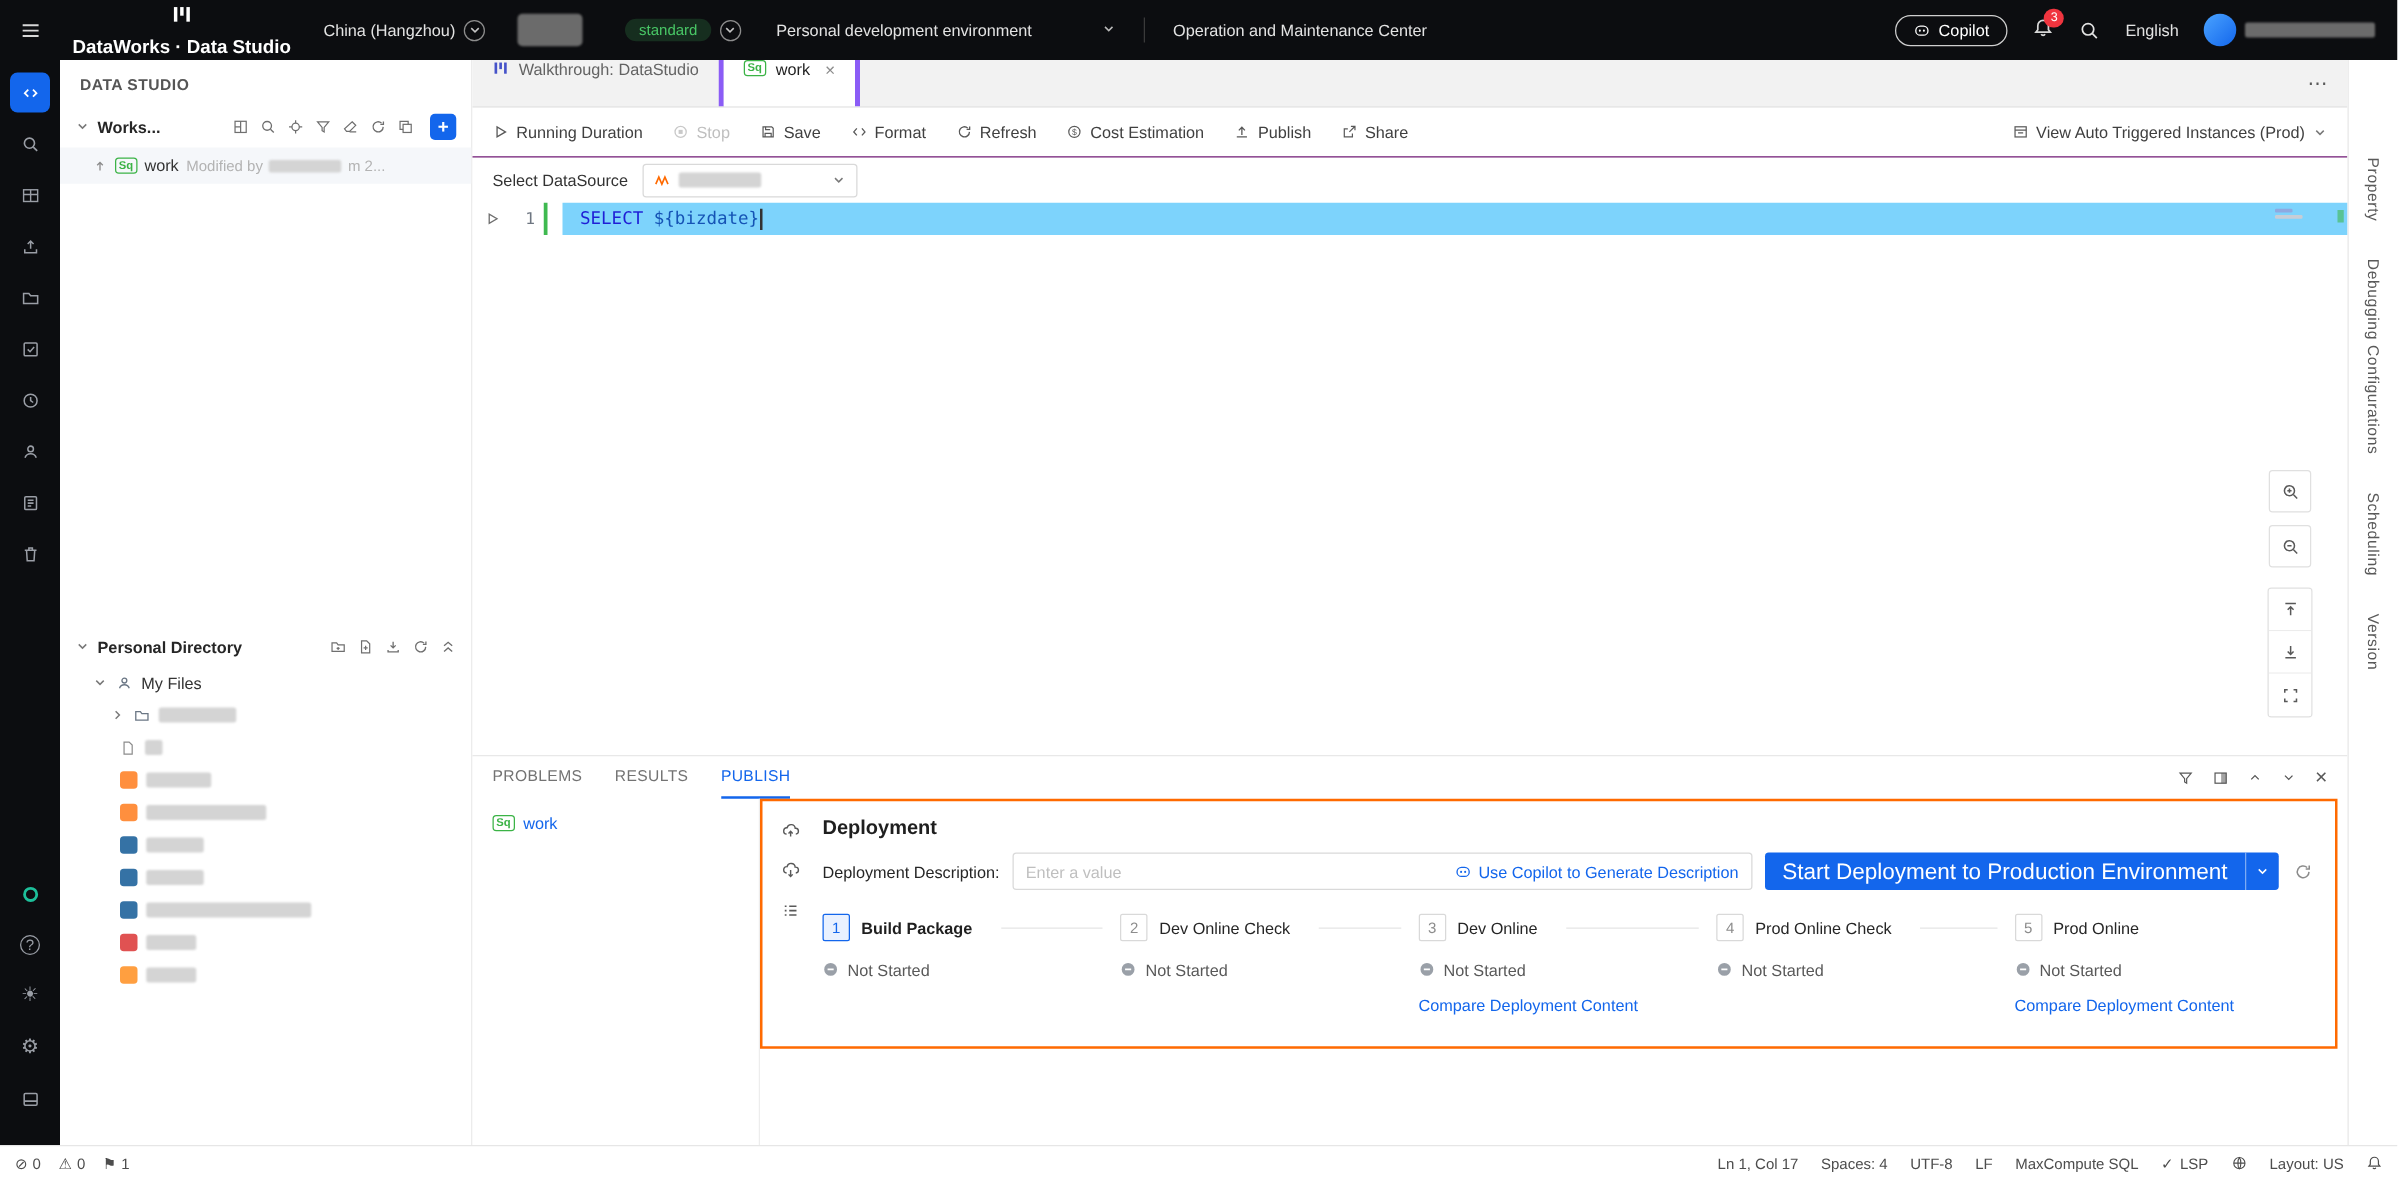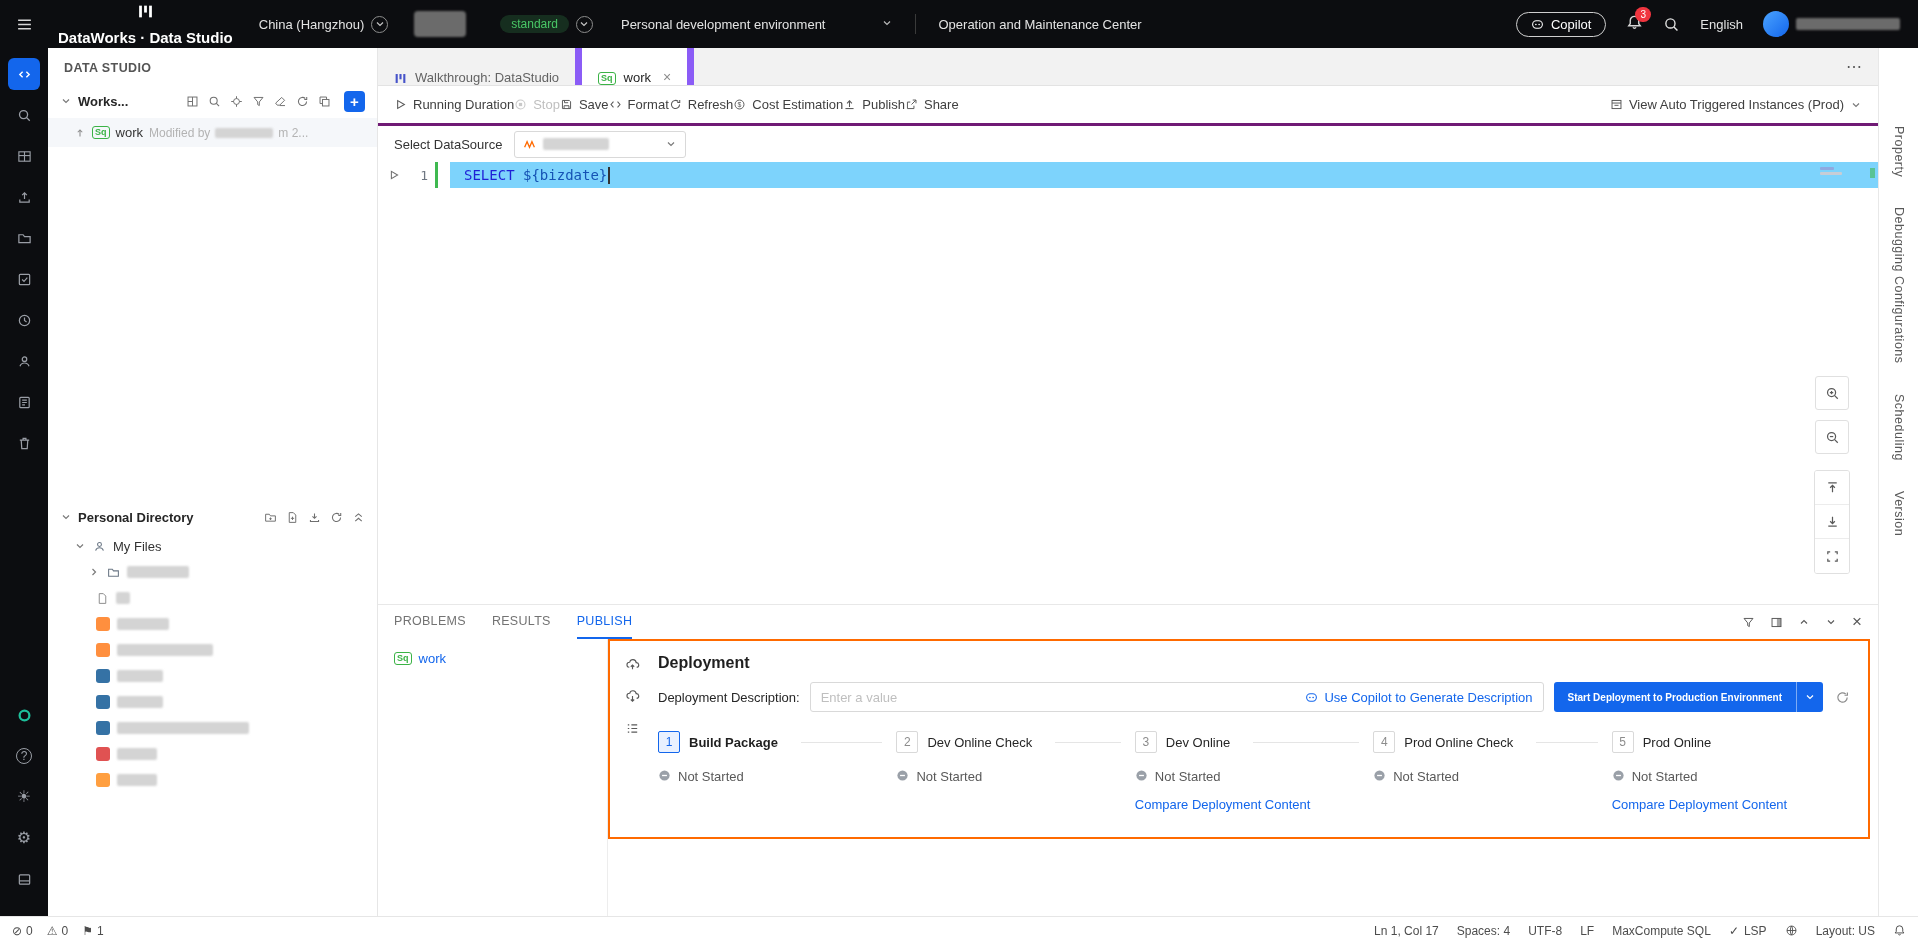--- a/index.html
+++ b/index.html
@@ -59,26 +59,26 @@
   .tree-meta{color:#b3b3b3;font-size:12px;display:flex;align-items:center;gap:5px;overflow:hidden;}
   .lp-spacer{height:354px;}
   .tree-child{display:flex;align-items:center;gap:7px;height:26px;padding-left:48px;cursor:pointer;}
   .tree-child.lvl1{padding-left:40px;}
   .ficon{width:14px;height:14px;border-radius:3px;flex:none;}
   .chev8{color:#7a7a7a;display:flex;}
 
   
   .center{flex:1;display:flex;flex-direction:column;min-width:0;background:#fff;}
   .tabbar{height:38px;background:#f2f2f2;border-bottom:1px solid #e3e3e3;display:flex;align-items:stretch;flex:none;}
-  .etab{display:flex;align-items:flex-end;gap:8px;padding:0 16px;font-size:13px;color:#636363;border-right:7px solid #8b5cf6;cursor:pointer;white-space:nowrap;}
+  .etab{display:flex;align-items:flex-start;gap:8px;padding:0 16px;font-size:13px;color:#636363;border-right:4px solid #8b5cf6;cursor:pointer;white-space:nowrap;}
   .etab.active{background:#fff;color:#1f1f1f;}
   .etab .close{color:#8c8c8c;font-size:14px;margin-left:4px;}
   .tabbar-more{margin-left:auto;display:flex;align-items:center;padding:0 16px;color:#595959;font-size:16px;cursor:pointer;}
 
-  .toolbar{height:40px;display:flex;align-items:center;padding:0 16px;border-bottom:3px solid #701a75;flex:none;justify-content:space-between;}
+  .toolbar{height:40px;display:flex;align-items:center;gap:24px;padding:0 16px;border-bottom:1px solid #701a75;flex:none;justify-content:space-between;}
   .tbtn{display:flex;align-items:center;gap:6px;color:#404040;cursor:pointer;white-space:nowrap;}
   .tbtn svg{color:#595959;}
   .tbtn.disabled{color:#bfbfbf;}
   .tbtn.disabled svg{color:#c9c9c9;}
   .toolbar-right{margin-left:auto;display:flex;align-items:center;gap:6px;color:#404040;cursor:pointer;white-space:nowrap;}
 
   .ds-row{height:36px;display:flex;align-items:center;gap:12px;padding:0 16px;flex:none;}
   .ds-select{width:172px;height:27px;border:1px solid #d9d9d9;border-radius:3px;display:flex;align-items:center;gap:7px;padding:0 8px;cursor:pointer;background:#fff;}
   .ds-select .chev8{margin-left:auto;}
 
@@ -120,21 +120,21 @@
   .dp-iconcol .tool{cursor:pointer;display:flex;}
   .dp-main{flex:1;padding:13px 18px 0 4px;min-width:0;}
   .dp-title{font-size:16px;font-weight:700;color:#1f1f1f;}
   .dp-descrow{display:flex;align-items:center;gap:10px;margin-top:10px;}
   .dp-desclabel{color:#262626;white-space:nowrap;}
   .dp-input{flex:1;height:30px;border:1px solid #d9d9d9;border-radius:3px;display:flex;align-items:center;padding:0 10px;gap:8px;background:#fff;min-width:0;}
   .dp-input input{flex:1;border:none;outline:none;font-size:13px;font-family:"Liberation Sans",sans-serif;color:#333;min-width:0;background:transparent;}
   .dp-input input::placeholder{color:#bfbfbf;}
   .copilot-link{display:flex;align-items:center;gap:6px;color:var(--accent);cursor:pointer;white-space:nowrap;}
   .btn-primary{height:30px;display:flex;align-items:center;background:var(--accent);color:#fff;border-radius:3px;overflow:hidden;cursor:pointer;flex:none;}
-  .btn-primary .lbl{padding:0 14px;font-size:10px;white-space:nowrap;font-weight:bold;}
+  .btn-primary .lbl{padding:0 14px;font-size:18px;white-space:nowrap;}
   .btn-primary .sep{width:1px;height:100%;background:rgba(255,255,255,.45);}
   .btn-primary .dd{width:26px;height:100%;display:flex;align-items:center;justify-content:center;}
   .dp-refresh{color:#8c8c8c;cursor:pointer;display:flex;margin-left:2px;}
   .steps{display:flex;margin-top:19px;}
   .step{flex:1;min-width:0;}
   .step-head{display:flex;align-items:center;gap:9px;}
   .num{width:22px;height:22px;border:1px solid #d9d9d9;border-radius:2px;color:#8c8c8c;background:#fff;display:flex;align-items:center;justify-content:center;font-size:12px;flex:none;}
   .step.first .num{border-color:var(--accent);color:var(--accent);background:#e9f1ff;}
   .slabel{color:#262626;white-space:nowrap;}
   .step.first .slabel{font-weight:700;color:#1f1f1f;}

